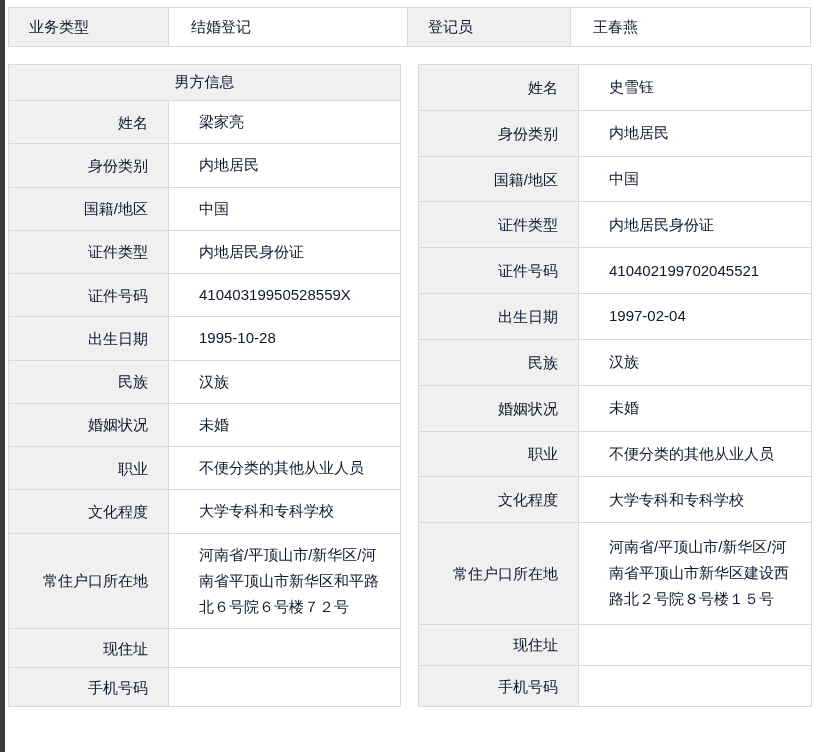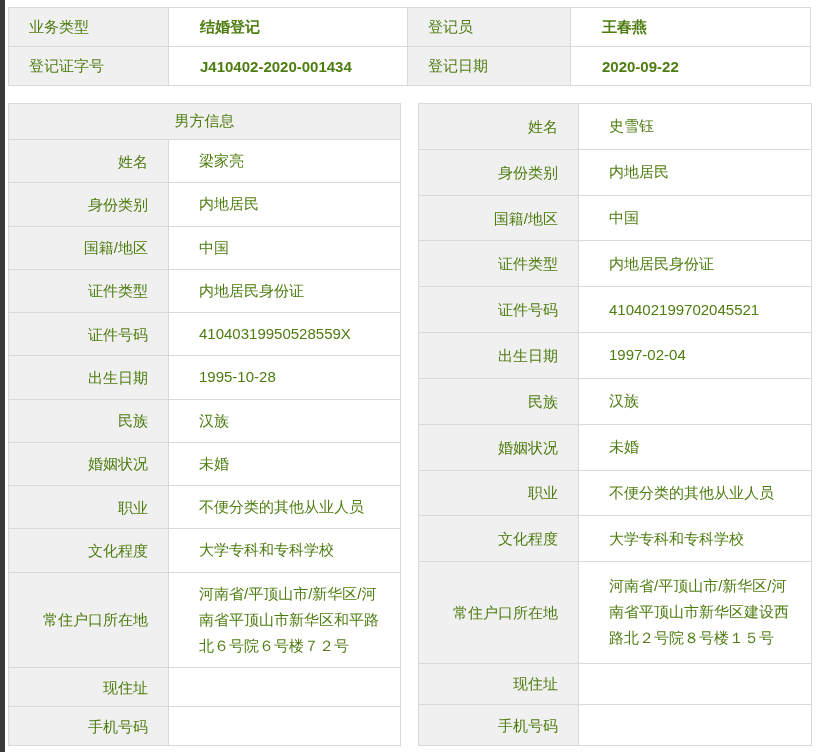--- a/index.html
+++ b/index.html
@@ -17,40 +17,39 @@
   }
   .page {
     position: absolute;
     left: 8px; top: 7px;
     width: 802px;
   }
   table {
     border-collapse: collapse;
     table-layout: fixed;
     font-size: 15px;
-    color: #4d7c0f;
+    color: #0f172a;
   }
   td {
     border: 1px solid #d9d9d9;
     vertical-align: middle;
     overflow: hidden;
   }
   
   .reg-table { width: 802px; }
   .reg-table td { height: 39px; }
   .reg-table .label-cell {
     background: #f0f0f0;
     text-align: left;
     padding-left: 20px;
   }
   .reg-table .value-cell {
     background: #ffffff;
-    padding-left: 31px;
+    padding-left: 22px;
     padding-right: 8px;
-    font-weight: bold;
   }
   
   .tables-row {
     margin-top: 17px;
     display: flex;
     gap: 17px;
   }
   .info-table { width: 392px; }
   .info-table .header-cell {
     background: #f0f0f0;
@@ -87,26 +86,20 @@
         <col style="width:163px">
         <col style="width:240px">
     </colgroup>
     <tbody>
         <tr>
       <td class="label-cell">业务类型</td>
       <td class="value-cell">结婚登记</td>
       <td class="label-cell">登记员</td>
       <td class="value-cell">王春燕</td>
     </tr>
-    <tr>
-      <td class="label-cell">登记证字号</td>
-      <td class="value-cell">J410402-2020-001434</td>
-      <td class="label-cell">登记日期</td>
-      <td class="value-cell">2020-09-22</td>
-    </tr>
   </tbody>
     </table>
 
   <div class="tables-row">
 
     <table class="info-table">
       <colgroup>
           <col style="width:160px">
           <col style="width:232px">
         </colgroup>

